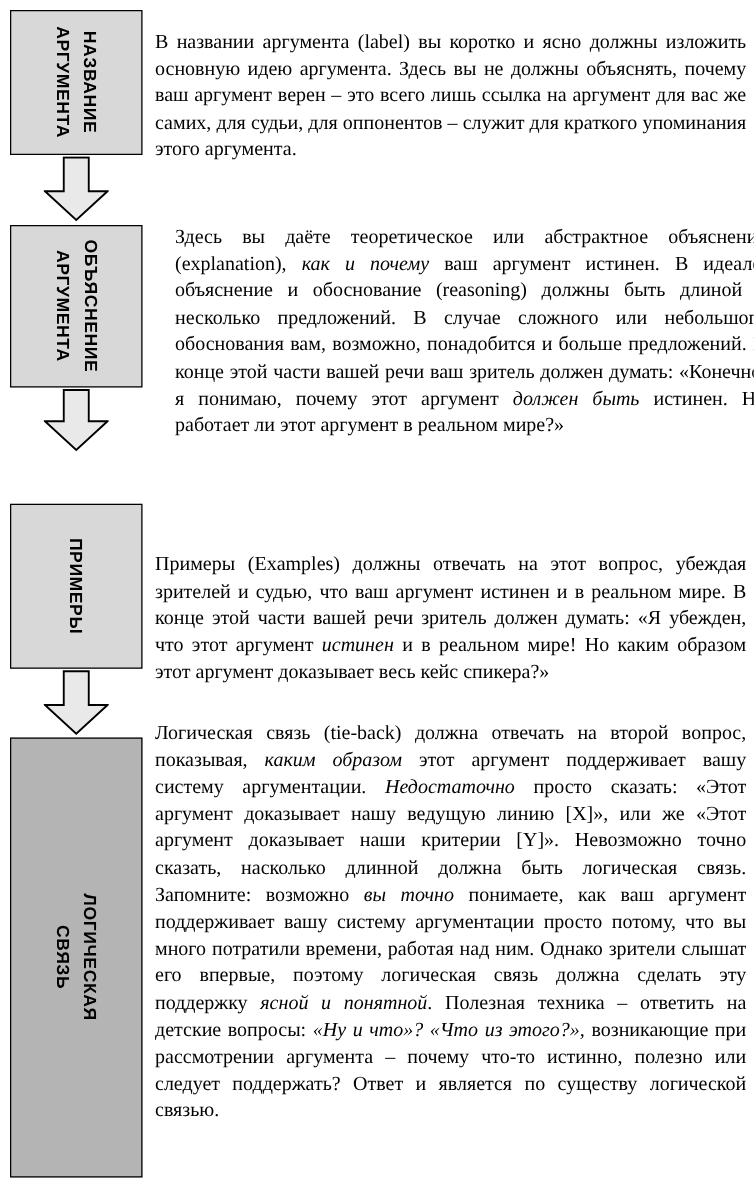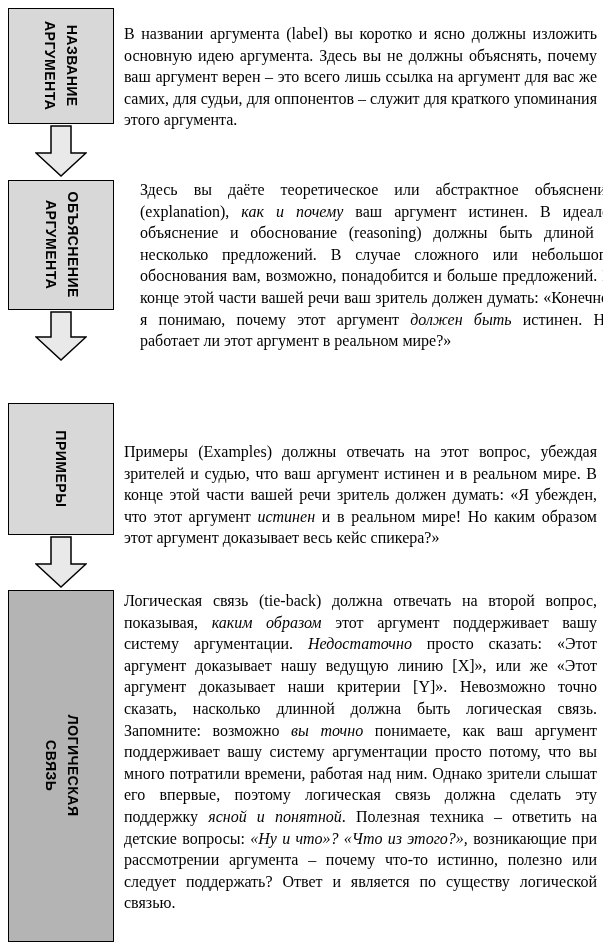--- a/index.html
+++ b/index.html
@@ -67,21 +67,21 @@
     left: 124px;
     width: 473px;
     text-align: justify;
     font-size: 16px;
     line-height: 21.6px;
   }
   .para em { font-style: italic; }
   .p1 { top: 23px; }
   .p2 { top: 179px; margin-left: 16px; }
   .p3 { top: 421px; margin-top: 20px; }
-  .p4 { top: 590px; }
+  .p4 { top: 576px; }
 </style>
 </head>
 <body>
 
 <div class="page">
 
   <div class="fbox box1">
     <div class="vlabel"><span>НАЗВАНИЕ</span><br><span>АРГУМЕНТА</span></div>
   </div>
   <div class="para p1"><span>В названии аргумента (label) вы коротко и ясно должны изложить основную идею аргумента. Здесь вы не должны объяснять, почему ваш аргумент верен – это всего лишь ссылка на аргумент для вас же самих, для судьи, для оппонентов – служит для краткого упоминания этого аргумента.</span></div>

